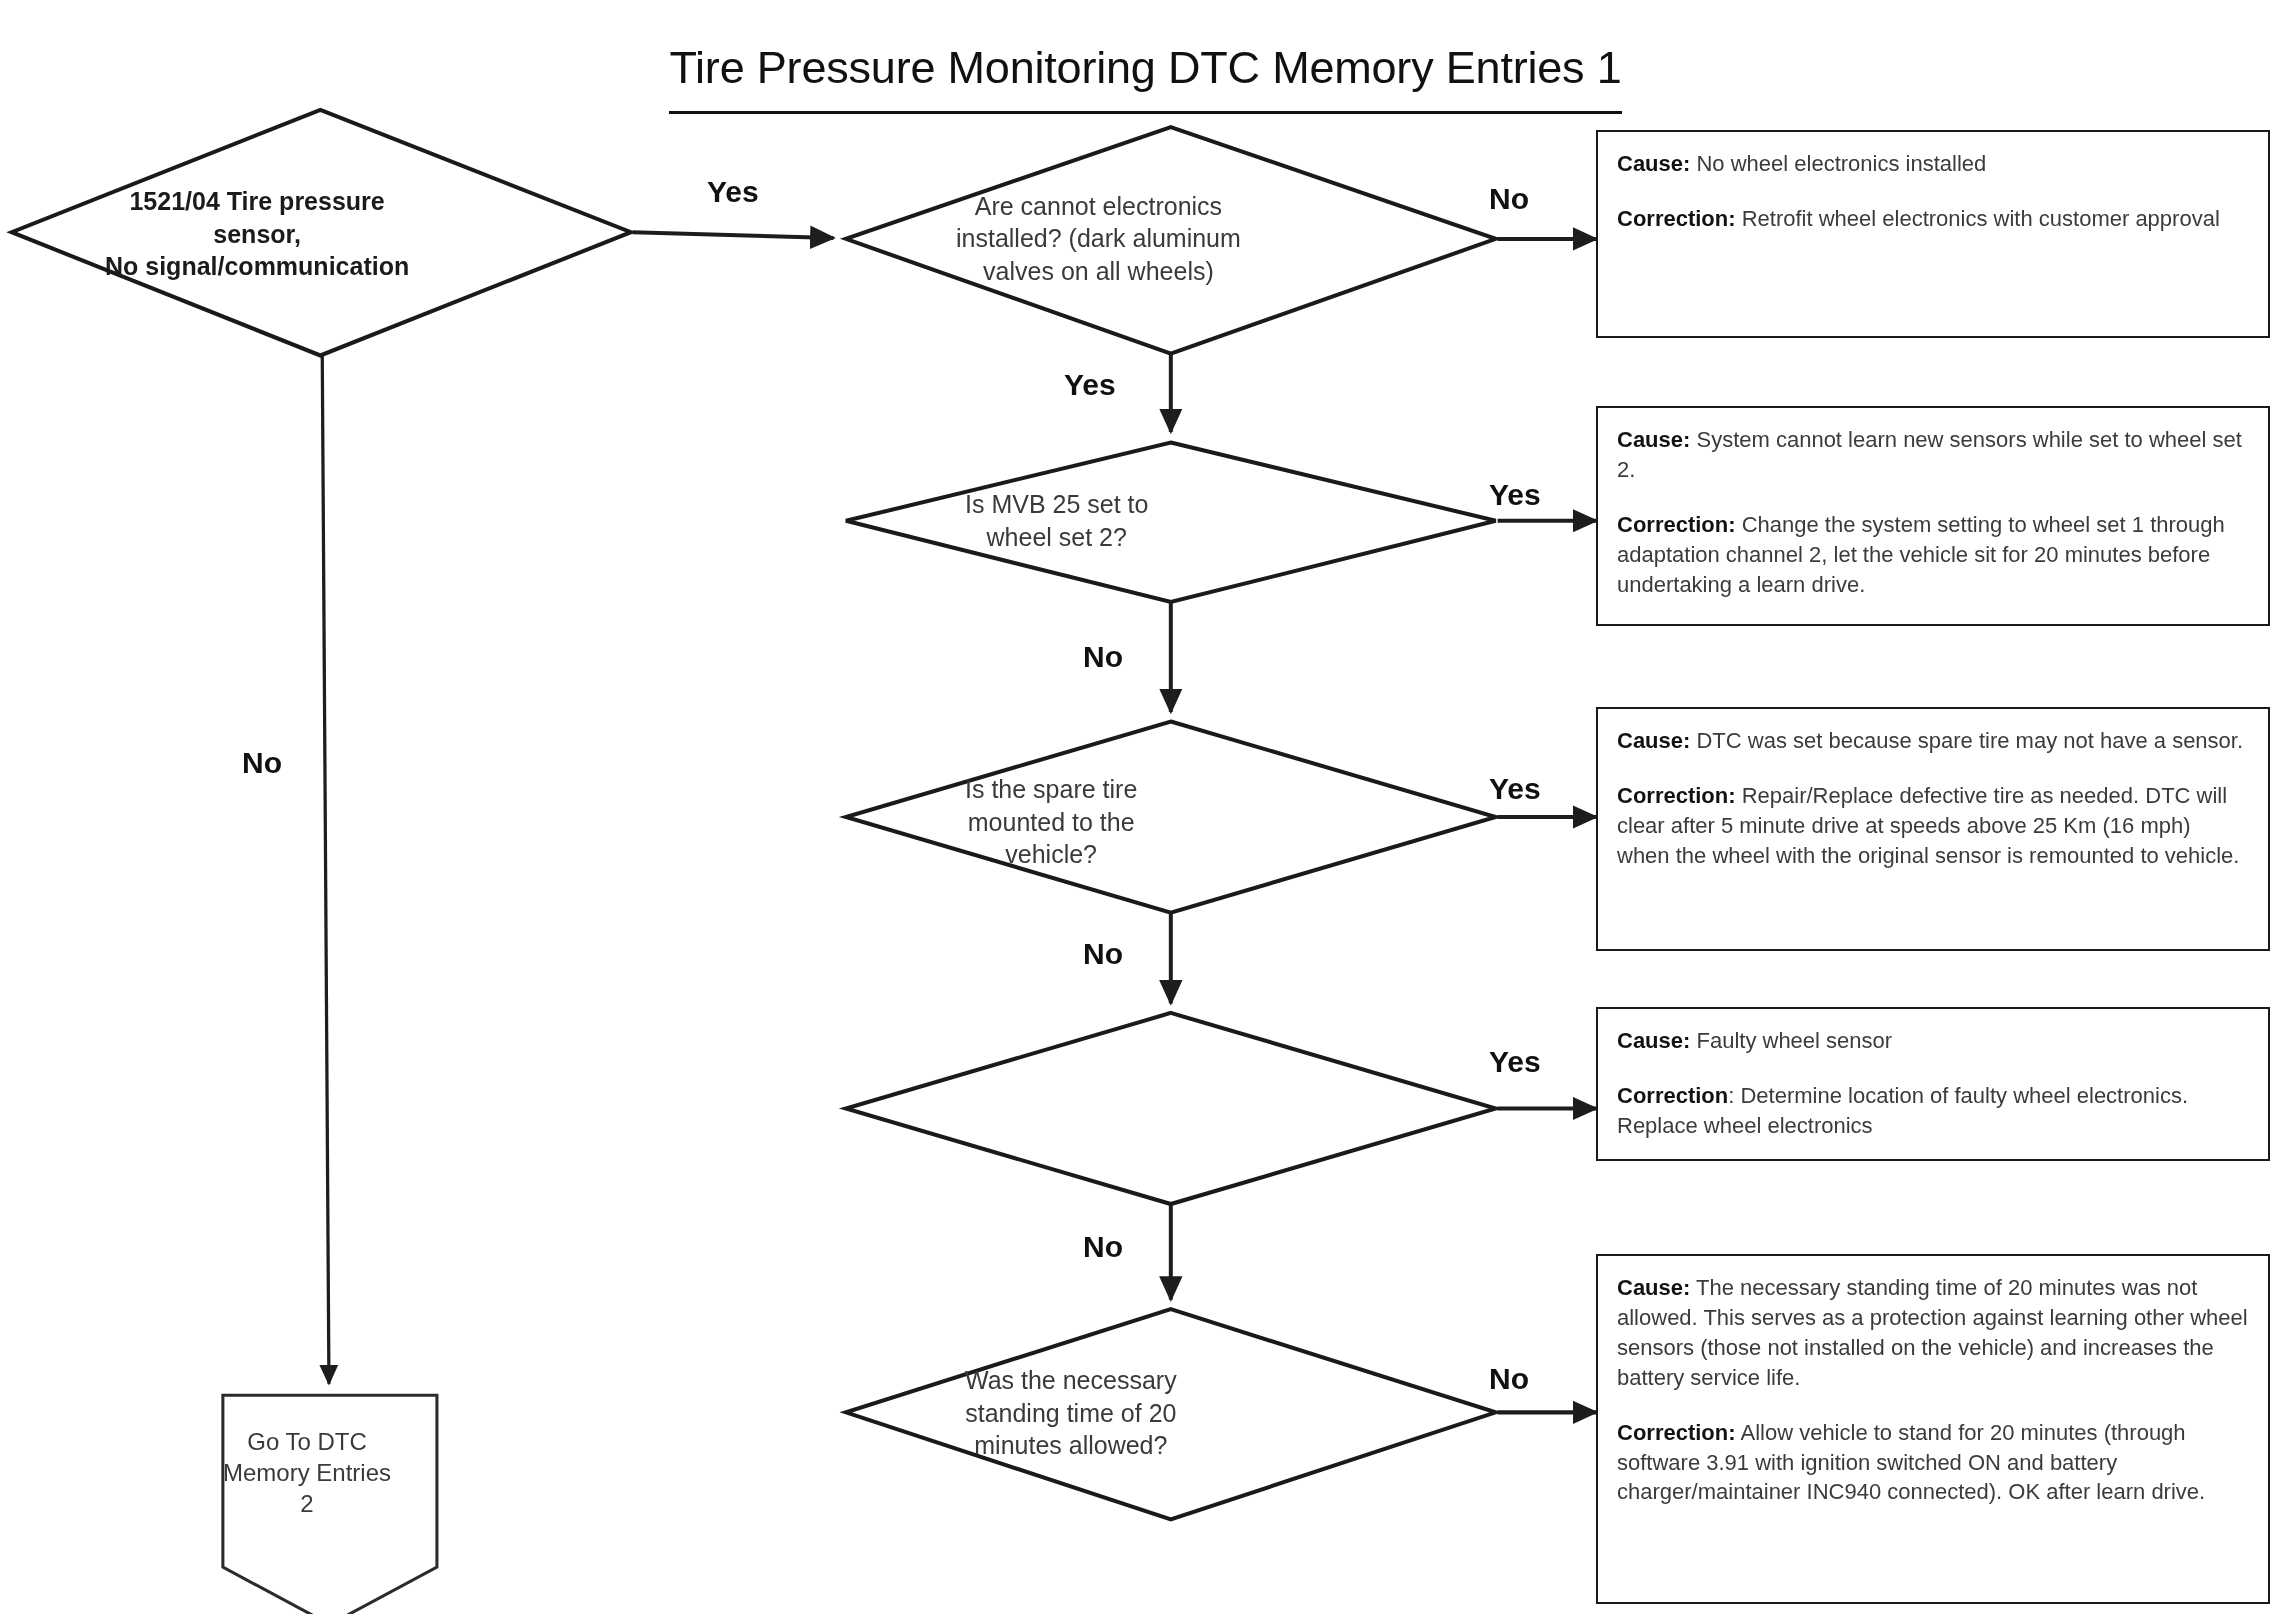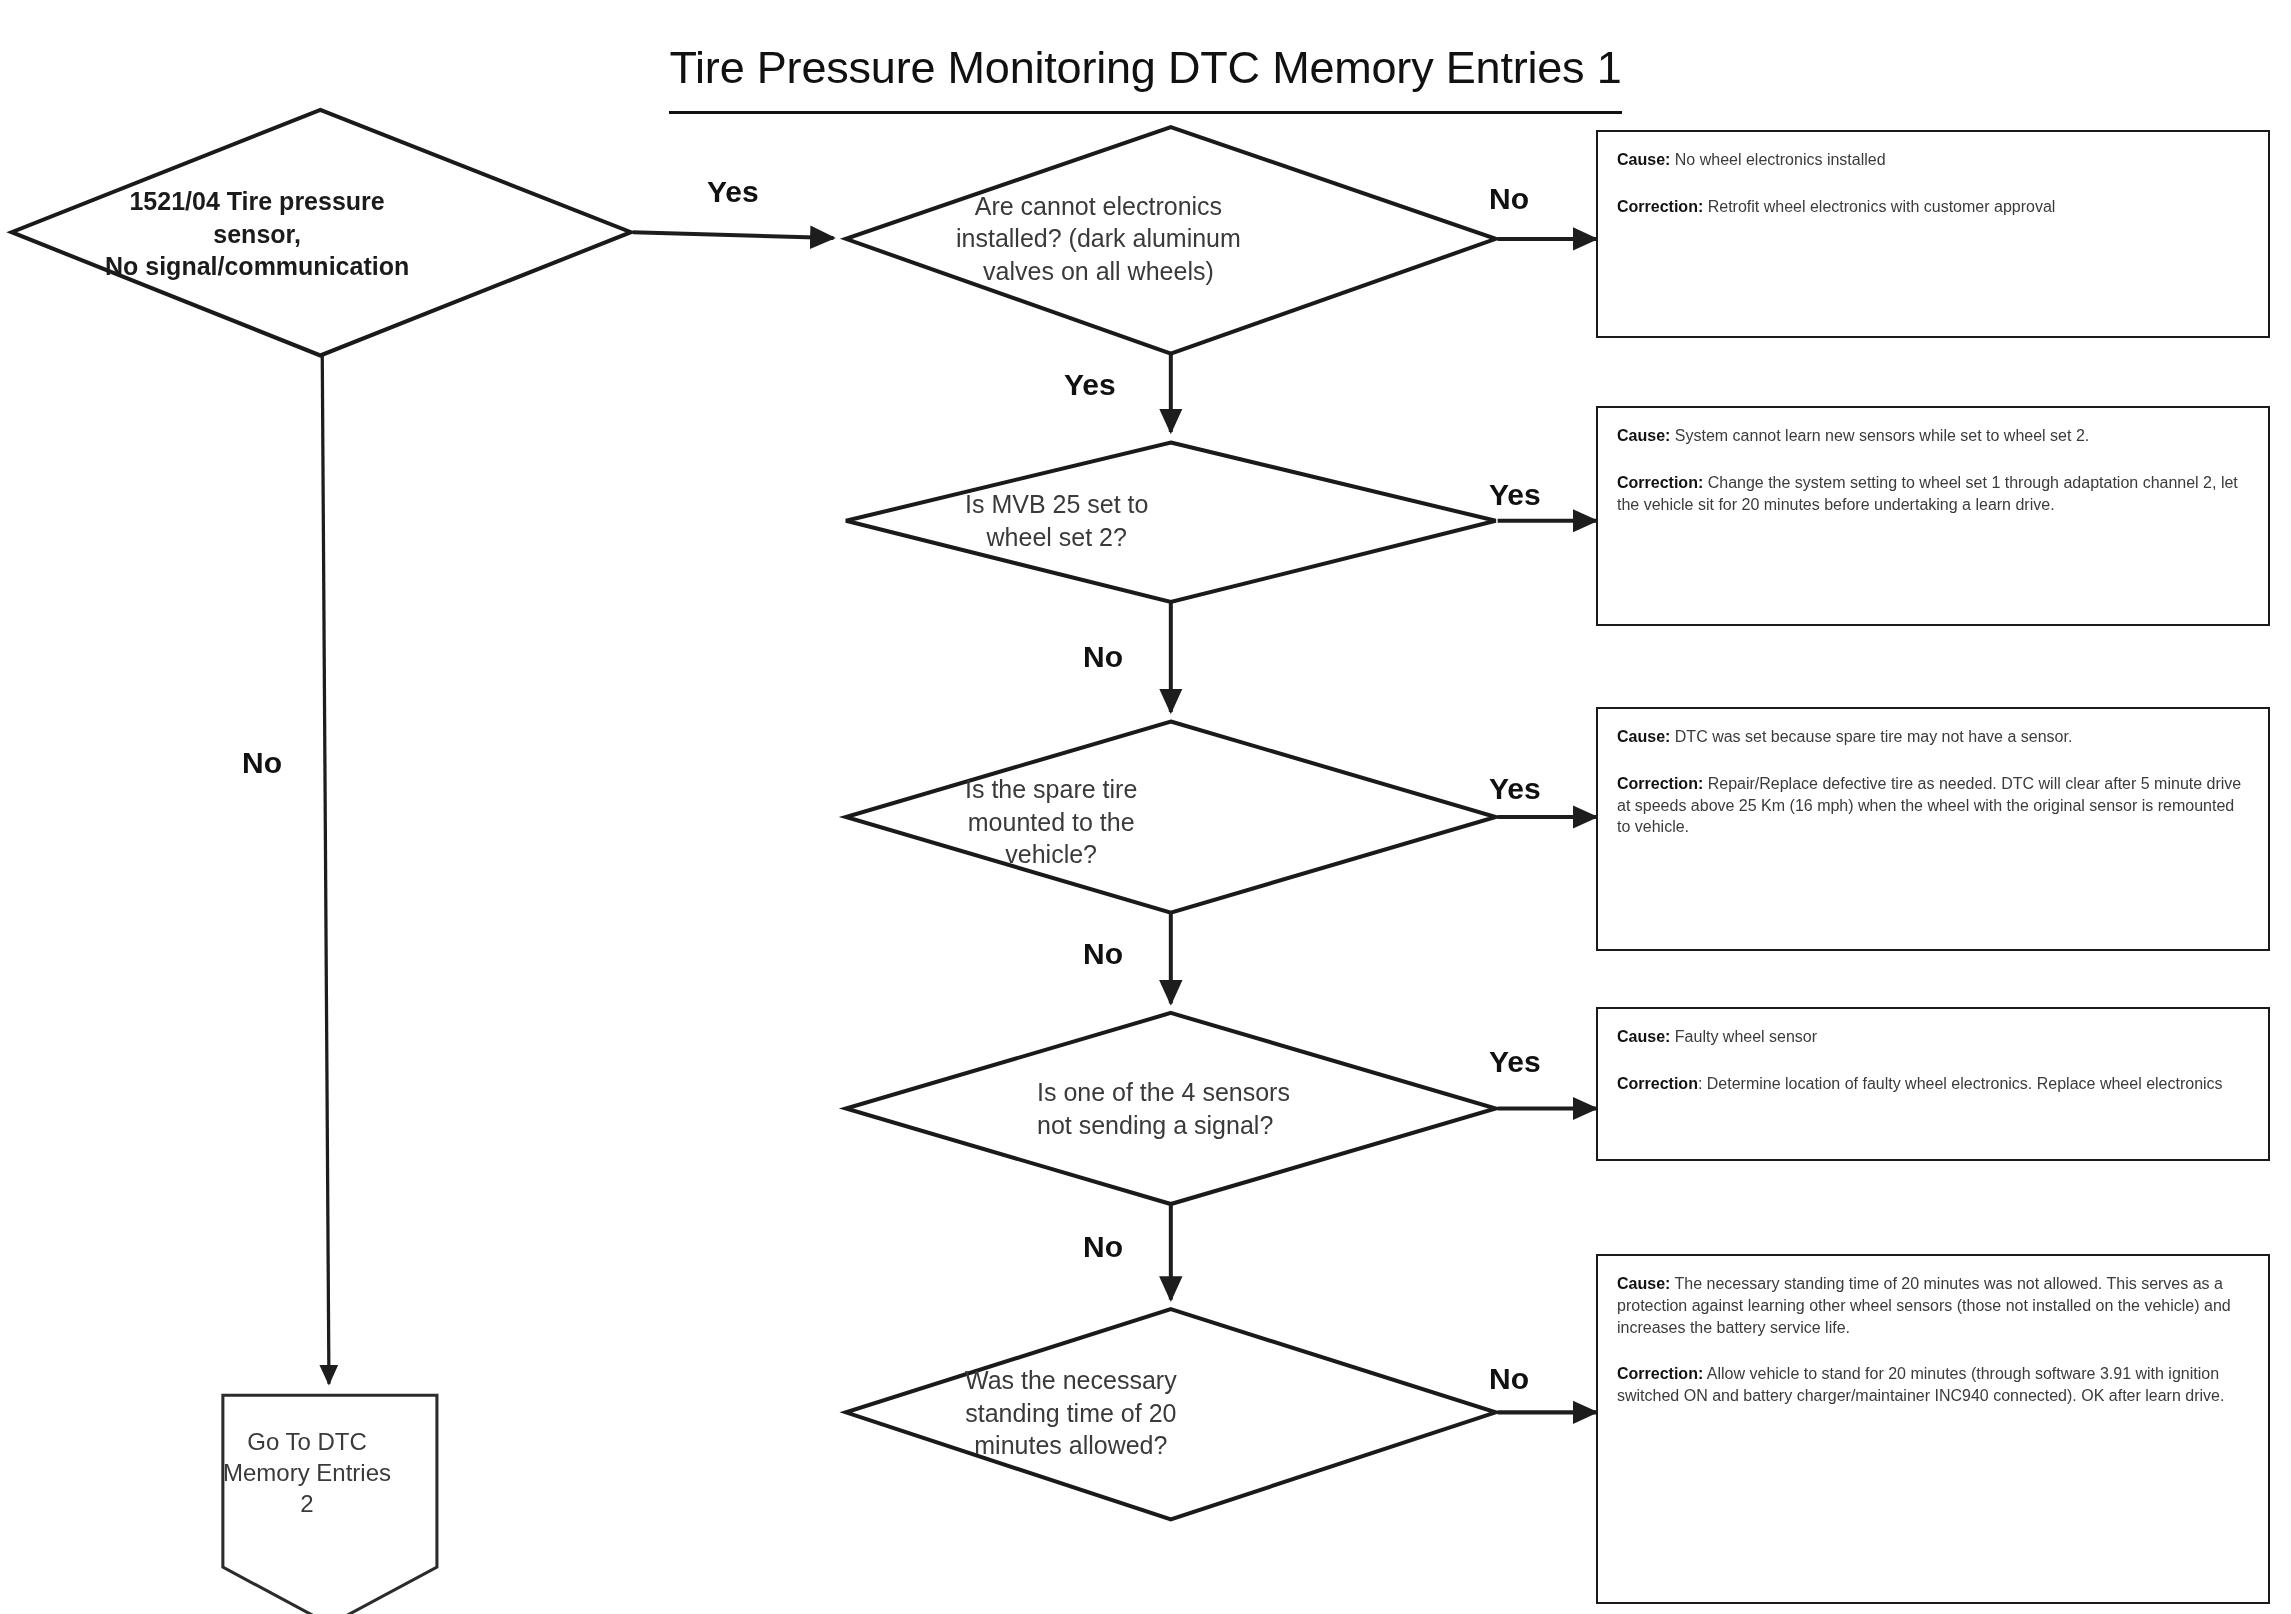--- a/index.html
+++ b/index.html
@@ -59,21 +59,21 @@
   .node-text.bold { font-weight: bold; color: #1b1b1b; }
   .node-text.leftish { justify-content: flex-start; text-align: left; }
 
   
   .cc-box {
     position: absolute;
     background: #ffffff;
     border: 2.9px solid #1a1a1a;
     padding: 17px 19px 13.4px 19px;
     color: #3b3b3b;
-    font-size: 16px;
+    font-size: 22px;
     line-height: 1.36;
   }
   .cc-box p { margin: 0; }
   .cc-box .gap { height: 25px; }
   .cc-box b { color: #121212; font-weight: bold; }
 
   
   .edge-label {
     position: absolute;
     font-weight: bold;
@@ -159,26 +159,20 @@
   </div>
 
   <div class="node-text" style="left:965px; top:755px; width:411px; height:134px;">
     <div>
       <div>Is the spare tire</div>
       <div>mounted to the</div>
       <div>vehicle?</div>
     </div>
   </div>
 
-  <div class="node-text leftish" style="left:1037px; top:1056px; width:411px; height:105px;">
-    <div>
-      <div>Is one of the 4 sensors</div>
-      <div>not sending a signal?</div>
-    </div>
-  </div>
 
   <div class="node-text" style="left:965px; top:1346px; width:411px; height:134px;">
     <div>
       <div>Was the necessary</div>
       <div>standing time of 20</div>
       <div>minutes allowed?</div>
     </div>
   </div>
 
   <div class="node-text" style="left:223px; top:1415px; width:214px; height:115px; font-size:24px;">

